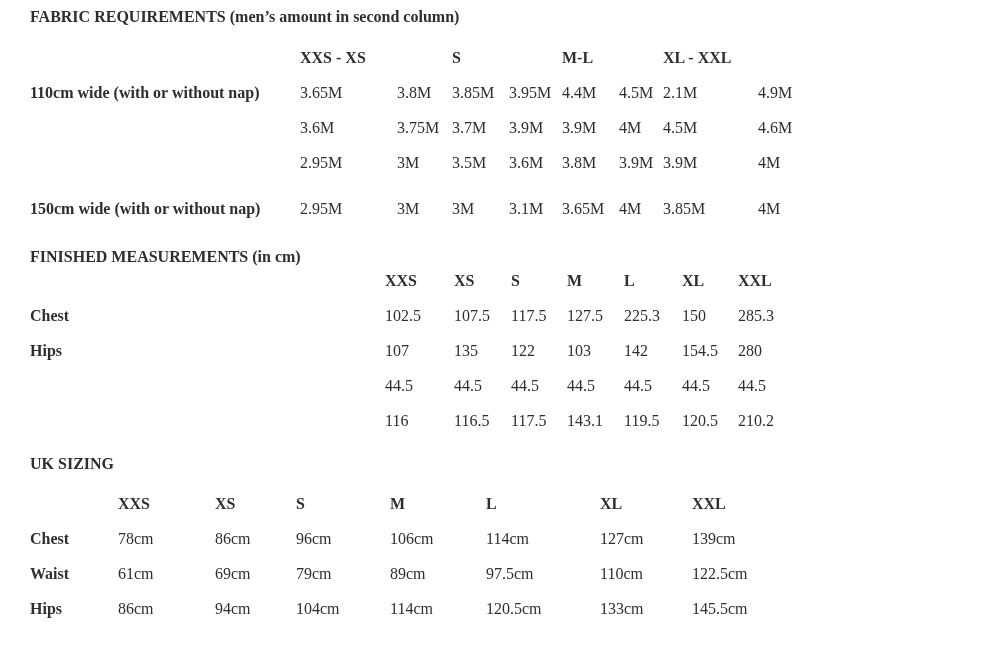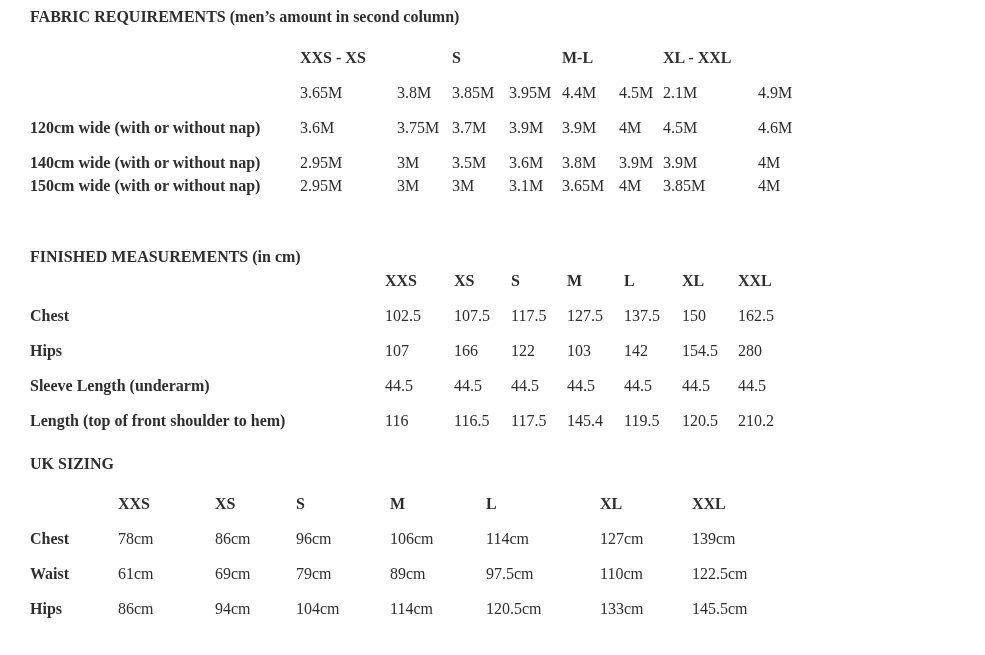--- a/index.html
+++ b/index.html
@@ -33,55 +33,54 @@
     <h2 class="title" style="top:8px">FABRIC REQUIREMENTS (men’s amount in second column)</h2>
 
     <div class="row" style="top:48px">
       <span class="h s1c1">XXS - XS</span>
       <span class="h s1c3">S</span>
       <span class="h s1c5">M-L</span>
       <span class="h s1c7">XL - XXL</span>
     </div>
 
     <div class="row" style="top:83px">
+      <span class="lbl">110cm wide (with or without nap)</span>
       <span class="v s1c1">3.65M</span>
       <span class="v s1c2">3.8M</span>
       <span class="v s1c3">3.85M</span>
       <span class="v s1c4">3.95M</span>
       <span class="v s1c5">4.4M</span>
       <span class="v s1c6">4.5M</span>
       <span class="v s1c7">2.1M</span>
       <span class="v s1c8">4.9M</span>
     </div>
 
     <div class="row" style="top:118px">
-      <span class="lbl">120cm wide (with or without nap)</span>
       <span class="v s1c1">3.6M</span>
       <span class="v s1c2">3.75M</span>
       <span class="v s1c3">3.7M</span>
       <span class="v s1c4">3.9M</span>
       <span class="v s1c5">3.9M</span>
       <span class="v s1c6">4M</span>
       <span class="v s1c7">4.5M</span>
       <span class="v s1c8">4.6M</span>
     </div>
 
     <div class="row" style="top:153px">
-      <span class="lbl">140cm wide (with or without nap)</span>
       <span class="v s1c1">2.95M</span>
       <span class="v s1c2">3M</span>
       <span class="v s1c3">3.5M</span>
       <span class="v s1c4">3.6M</span>
       <span class="v s1c5">3.8M</span>
       <span class="v s1c6">3.9M</span>
       <span class="v s1c7">3.9M</span>
       <span class="v s1c8">4M</span>
     </div>
 
-    <div class="row" style="top:176px">
+    <div class="row" style="top:199px">
       <span class="lbl">150cm wide (with or without nap)</span>
       <span class="v s1c1">2.95M</span>
       <span class="v s1c2">3M</span>
       <span class="v s1c3">3M</span>
       <span class="v s1c4">3.1M</span>
       <span class="v s1c5">3.65M</span>
       <span class="v s1c6">4M</span>
       <span class="v s1c7">3.85M</span>
       <span class="v s1c8">4M</span>
     </div>
@@ -99,53 +98,51 @@
       <span class="h s2c6">XL</span>
       <span class="h s2c7">XXL</span>
     </div>
 
     <div class="row" style="top:306px">
       <span class="lbl">Chest</span>
       <span class="v s2c1">102.5</span>
       <span class="v s2c2">107.5</span>
       <span class="v s2c3">117.5</span>
       <span class="v s2c4">127.5</span>
-      <span class="v s2c5">137.5</span>
+      <span class="v s2c5">225.3</span>
       <span class="v s2c6">150</span>
-      <span class="v s2c7">162.5</span>
+      <span class="v s2c7">285.3</span>
     </div>
 
     <div class="row" style="top:341px">
       <span class="lbl">Hips</span>
       <span class="v s2c1">107</span>
-      <span class="v s2c2">166</span>
+      <span class="v s2c2">135</span>
       <span class="v s2c3">122</span>
       <span class="v s2c4">103</span>
       <span class="v s2c5">142</span>
       <span class="v s2c6">154.5</span>
       <span class="v s2c7">280</span>
     </div>
 
     <div class="row" style="top:376px">
-      <span class="lbl">Sleeve Length (underarm)</span>
       <span class="v s2c1">44.5</span>
       <span class="v s2c2">44.5</span>
       <span class="v s2c3">44.5</span>
       <span class="v s2c4">44.5</span>
       <span class="v s2c5">44.5</span>
       <span class="v s2c6">44.5</span>
       <span class="v s2c7">44.5</span>
     </div>
 
     <div class="row" style="top:411px">
-      <span class="lbl">Length (top of front shoulder to hem)</span>
       <span class="v s2c1">116</span>
       <span class="v s2c2">116.5</span>
       <span class="v s2c3">117.5</span>
-      <span class="v s2c4">145.4</span>
+      <span class="v s2c4">143.1</span>
       <span class="v s2c5">119.5</span>
       <span class="v s2c6">120.5</span>
       <span class="v s2c7">210.2</span>
     </div>
   </section>
 
   <section>
     <h2 class="title" style="top:455px">UK SIZING</h2>
 
     <div class="row" style="top:494px">

